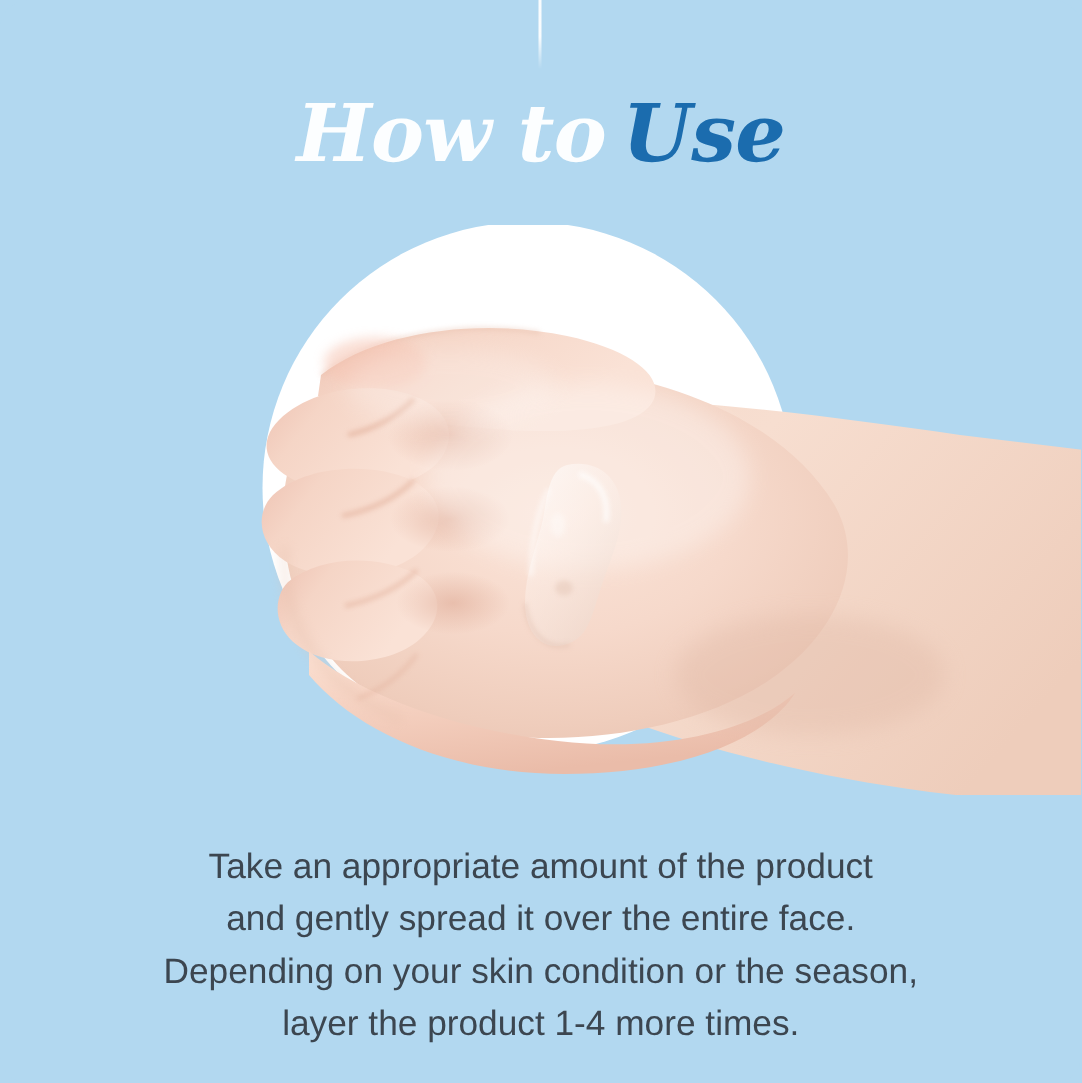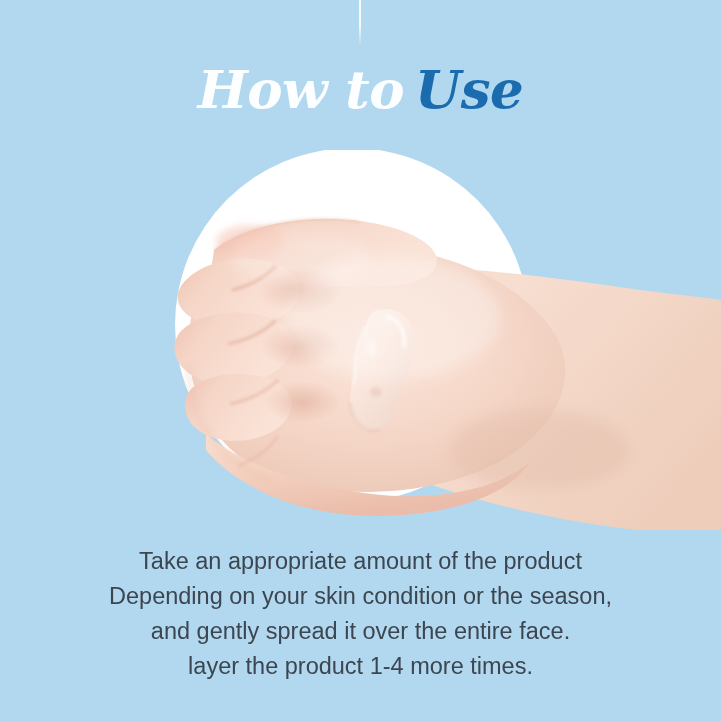--- a/index.html
+++ b/index.html
@@ -61,21 +61,21 @@
     width: 721px;
     height: 380px;
     overflow: hidden;
   }
   .stage svg { display: block; }
 
   
   .body-copy {
     position: absolute;
     left: 0;
-    top: 544px;
+    top: 560px;
     width: 721px;
     text-align: center;
     color: #3c4650;
     font-size: 23.5px;
     line-height: 35px;
     font-weight: 400;
   }
   .body-copy .line { display: block; white-space: nowrap; }
 </style>
 </head>
@@ -217,18 +217,18 @@
           <path d="M 350 252 C 352 272, 364 284, 380 280" fill="none" stroke="#dcb9a8" stroke-width="2.2" opacity="0.5" filter="url(#soft2)"></path>
         </g>
 
         <path d="M 190 214 C 186 264, 214 308, 268 330" fill="none" stroke="#e3bda9" stroke-width="6" opacity="0.30" filter="url(#soft4)"></path>
       </g>
     </svg>
   </div>
 
   <div class="body-copy">
     <span class="line">Take an appropriate amount of the product</span>
+    <span class="line">and gently spread it over the entire face.</span>
     <span class="line">Depending on your skin condition or the season,</span>
-    <span class="line">and gently spread it over the entire face.</span>
     <span class="line">layer the product 1-4 more times.</span>
   </div>
 
 </div>
 
 </body></html>

